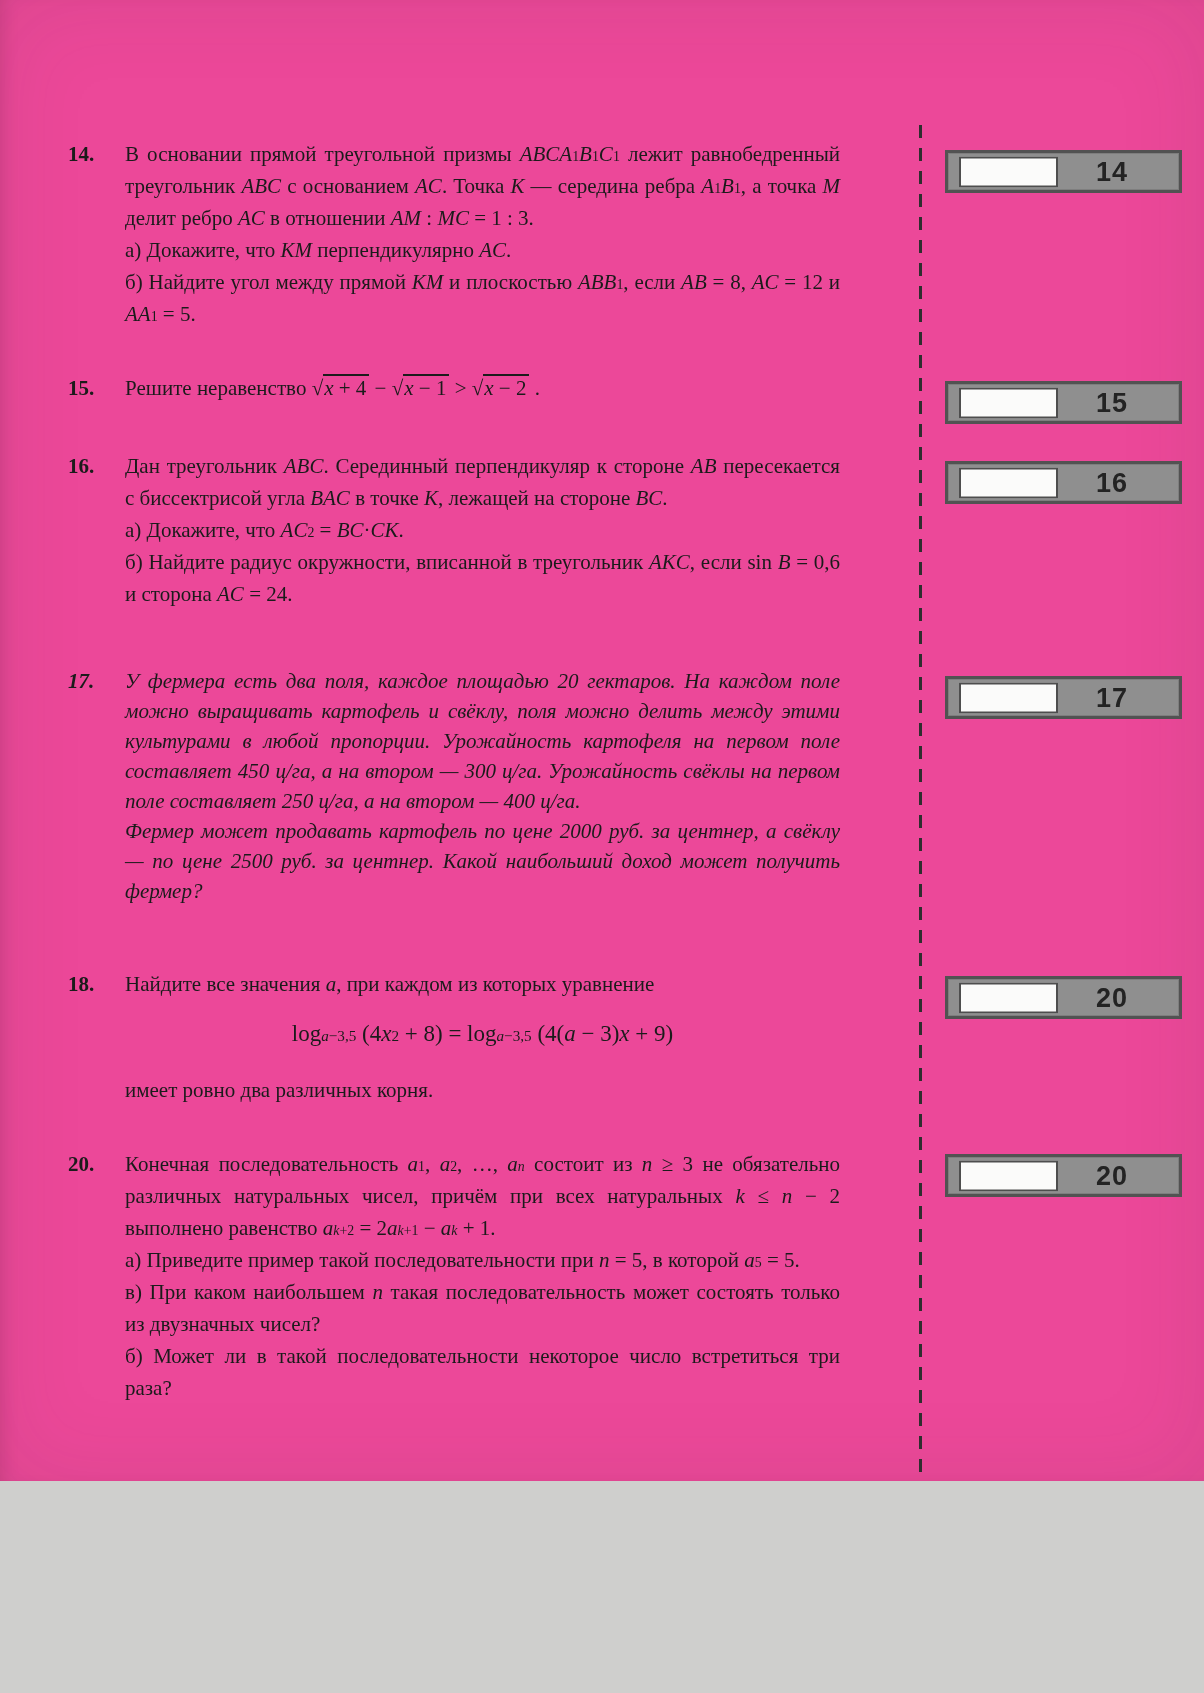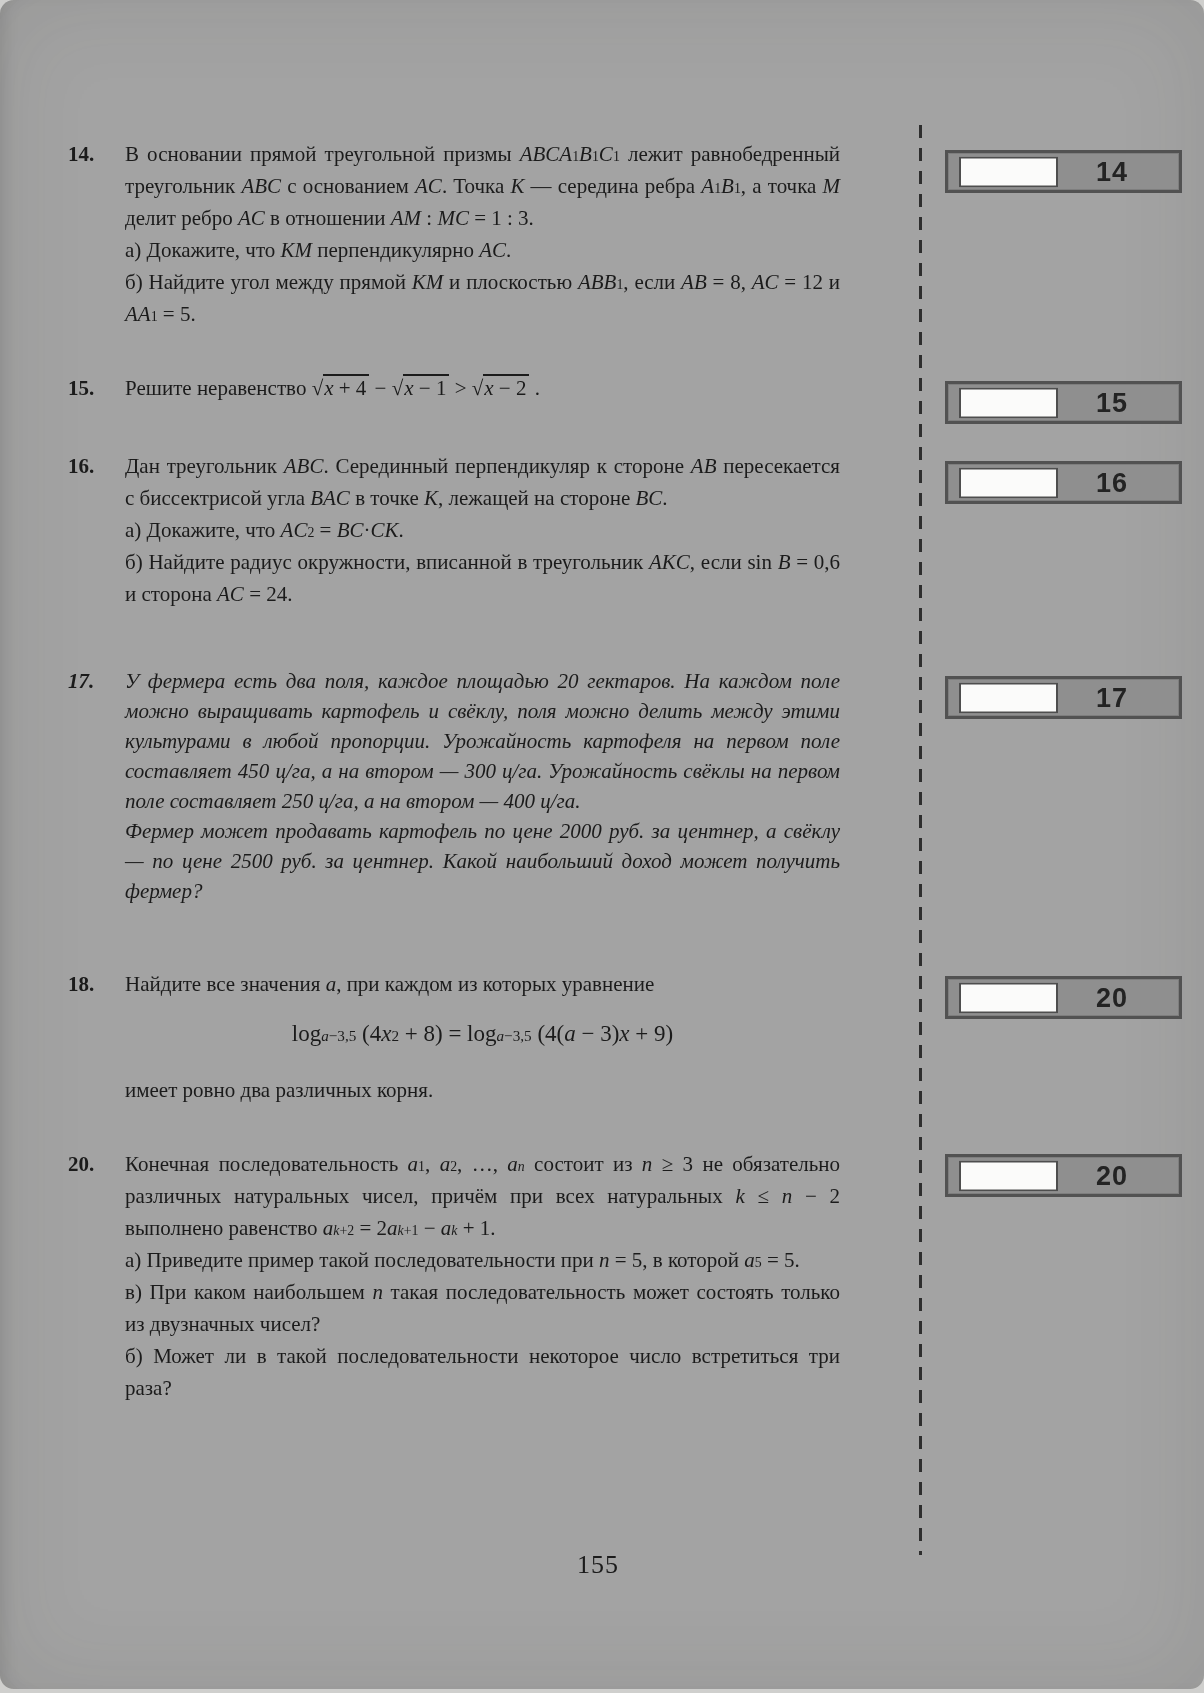--- a/index.html
+++ b/index.html
@@ -1,24 +1,23 @@
 <!DOCTYPE html>
 <html lang="ru"><head>
 <meta charset="utf-8">
 <style>
   html,body{margin:0;padding:0;background:#cfcfcd;}
   .scan{
     position:relative;
-    width:1204px;height:1689px;
-    background:#a3a3a3;
+    width:1204px;height:1481px;
+    background:#ec4899;
     box-shadow:inset 0 0 90px rgba(55,55,48,.10), inset 12px 0 18px -10px rgba(0,0,0,.12);
     overflow:hidden;
     font-family:"Liberation Serif","DejaVu Serif",serif;
     color:#1b1b1b;
-    border-radius:14px;
   }
   
   .problem{
     position:absolute;left:68px;width:772px;
     display:flex;align-items:flex-start;
     font-size:21px;line-height:32px;
   }
   .pnum{flex:0 0 57px;font-weight:700;}
   .pbody{flex:1 1 auto;}
   .pbody p{margin:0;text-align:justify;}

